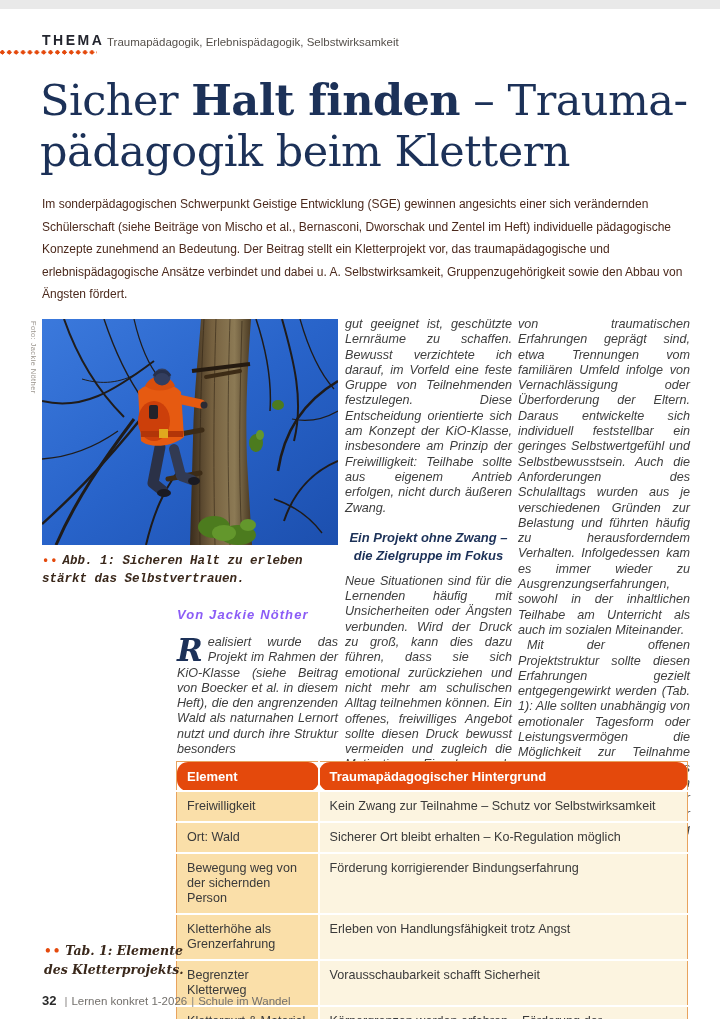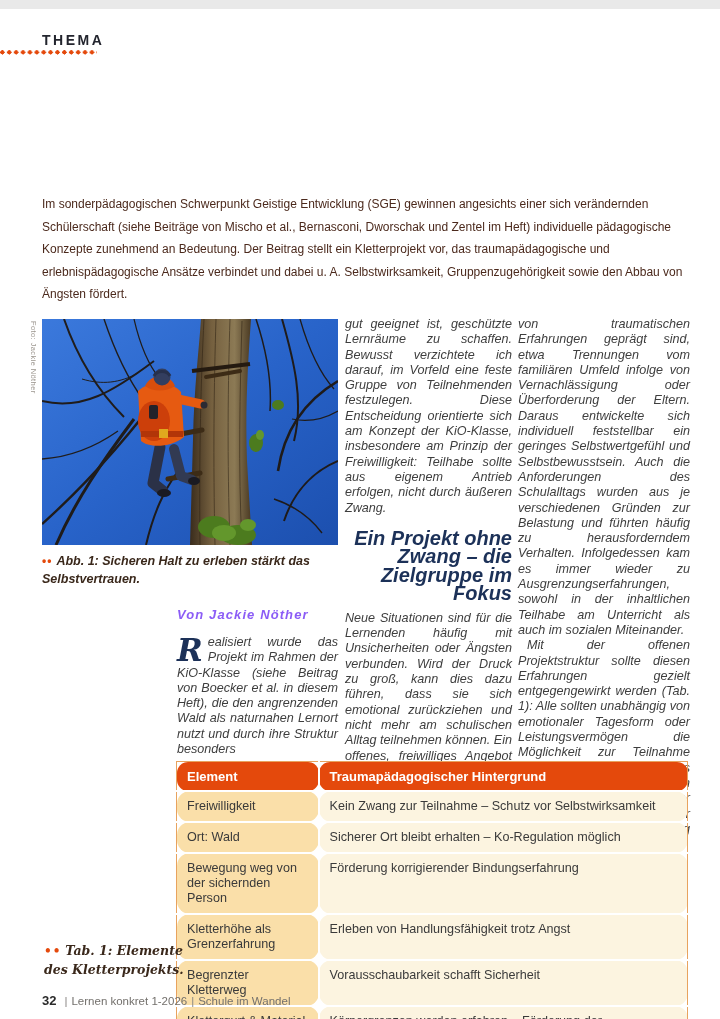--- a/index.html
+++ b/index.html
@@ -41,80 +41,82 @@
   
   .photo-credit {
     position:absolute; left:29px; top:312px; height:210px;
     writing-mode:vertical-rl; font-size:7.5px; letter-spacing:0.4px;
     color:var(--credit-text,#9B958E);
   }
   .climbing-photo { position:absolute; left:42px; top:310px; width:296px; height:226px; }
   .climbing-photo svg { display:block; width:296px; height:226px; }
   .figure-caption {
     position:absolute; left:42px; top:544px; width:302px;
-    font-family:Liberation Sans, sans-serif;
+    font-family:Liberation Mono, monospace;
     font-style:italic; font-weight:bold; font-size:12.5px; line-height:17.5px;
     color:var(--caption-text,#3A281B);
   }
   .dot-marker { color:var(--accent,#E4490C); font-style:normal; letter-spacing:1px; margin-right:4px; font-size:12px; }
   
   .byline {
     position:absolute; left:177px; top:598px;
     font-size:13px; font-weight:bold; font-style:italic; letter-spacing:1.1px;
     color:#8b5cf6;
   }
   .body-col { font-size:12.6px; line-height:15.3px; text-align:justify; color:var(--body-text,#3E3E3E);font-style:italic; }
   .col-1 { position:absolute; left:177px; top:626px; width:161px; }
   .col-2 { position:absolute; left:345px; top:308px; width:167px; }
   .col-3 { position:absolute; left:518px; top:308px; width:172px; }
   .dropcap {
     float:left; font-family:"DejaVu Serif","Liberation Serif",serif;
     font-size:31px; line-height:27px; font-weight:bold;
     color:var(--navy,#1C3158); margin:2px 5px 0 0;
   }
   .section-heading {
-    font-size:20px; line-height:18.5px; font-weight:bold;
-    color:var(--heading-text,#1C3158); text-align:right;
+    font-size:13px; line-height:18.5px; font-weight:bold;
+    color:var(--heading-text,#1C3158); text-align:center;
     margin:13px 0 8px 0;
   }
   .indent-par { text-indent:9px; }
   
   .elements-table {
     position:absolute; left:176px; top:752px; width:512px;
     border-collapse:collapse; border:1px solid var(--table-border,#E8A35E);
     font-size:12.6px; line-height:15px;
   }
   .elements-table th {
     background:var(--table-header-bg,#E4490C); color:var(--table-header-text,#fff);
     text-align:left; font-size:13px; padding:7px 10px 6px 10px;border-radius:11px;
   }
   .elements-table td { padding:7px 10px; color:#3A3A3A; vertical-align:top; }
   .elements-table td.c1 { background:var(--table-col1-bg,#FADFA9); width:142px; }
   .elements-table td.c2 { background:var(--table-col2-bg,#FCF4E0); }
   .elements-table th + th, .elements-table td + td { border-left:2px solid #ffffff; }
-  .elements-table tr + tr th, .elements-table tr + tr td { border-top:2px solid #ffffff;border-radius:13px; }
+  .elements-table tr + tr th, .elements-table tr + tr td { border-top:2px solid #ffffff; }
   .table-caption {
     position:absolute; left:44px; top:933px; width:140px;
     font-family:"DejaVu Serif","Liberation Serif",serif;
     font-style:italic; font-weight:bold; font-size:12.5px; line-height:17.5px;
     color:var(--caption-text,#3A281B);
   }
   
   .page-footer { position:absolute; left:42px; top:984px; font-size:11.5px; color:var(--footer-muted,#73706C); }
   .page-footer .page-number { font-size:13px; font-weight:bold; color:#2B2B2B; margin-right:4px; }
   .page-footer .sep { margin:0 4px; color:#8A8784; }
 </style>
 </head>
 <body>
 
 <div class="page">
 
   <div class="kicker-label">THEMA</div>
+  <div class="kicker-topics">Traumapädagogik, Erlebnispädagogik, Selbstwirksamkeit</div>
   <div class="dotted-rule"></div>
 
+  <h1 class="article-title"><span>Sicher </span><span class="tb">Halt finden</span><span> – Trauma-</span><br><span>pädagogik beim Klettern</span></h1>
 
   <p class="lead-paragraph">Im sonderpädagogischen Schwerpunkt Geistige Entwicklung (SGE) gewinnen angesichts einer sich verändernden Schülerschaft (siehe Beiträge von Mischo et al., Bernasconi, Dworschak und Zentel im Heft) individuelle pädagogische Konzepte zunehmend an Bedeutung. Der Beitrag stellt ein Kletterprojekt vor, das traumapädagogische und erlebnispädagogische Ansätze verbindet und dabei u. A. Selbstwirksamkeit, Gruppenzugehörigkeit sowie den Abbau von Ängsten fördert.</p>
 
   <div class="photo-credit">Foto: Jackie Nöther</div>
 
   <figure class="climbing-photo">
     <svg viewBox="0 0 296 226" aria-hidden="true">
       <defs>
         <linearGradient id="sky" x1="0" y1="0" x2="1" y2="1">
           <stop offset="0" stop-color="#3B79DC"></stop>

